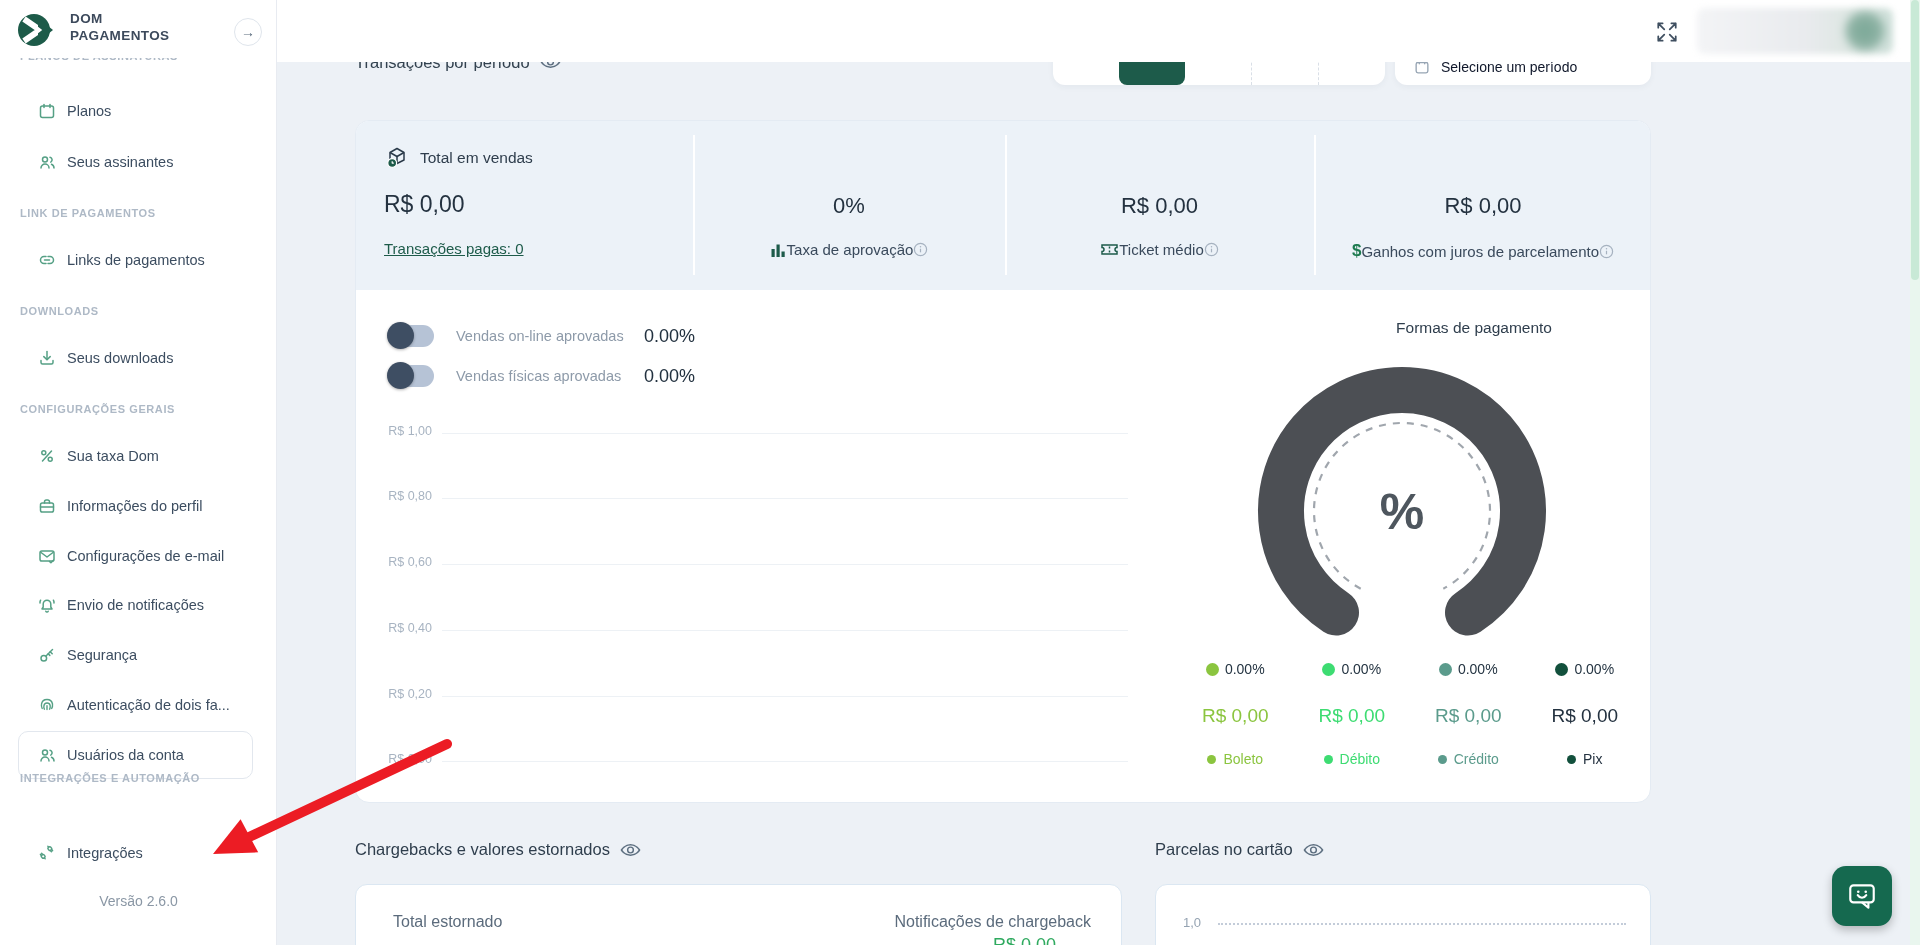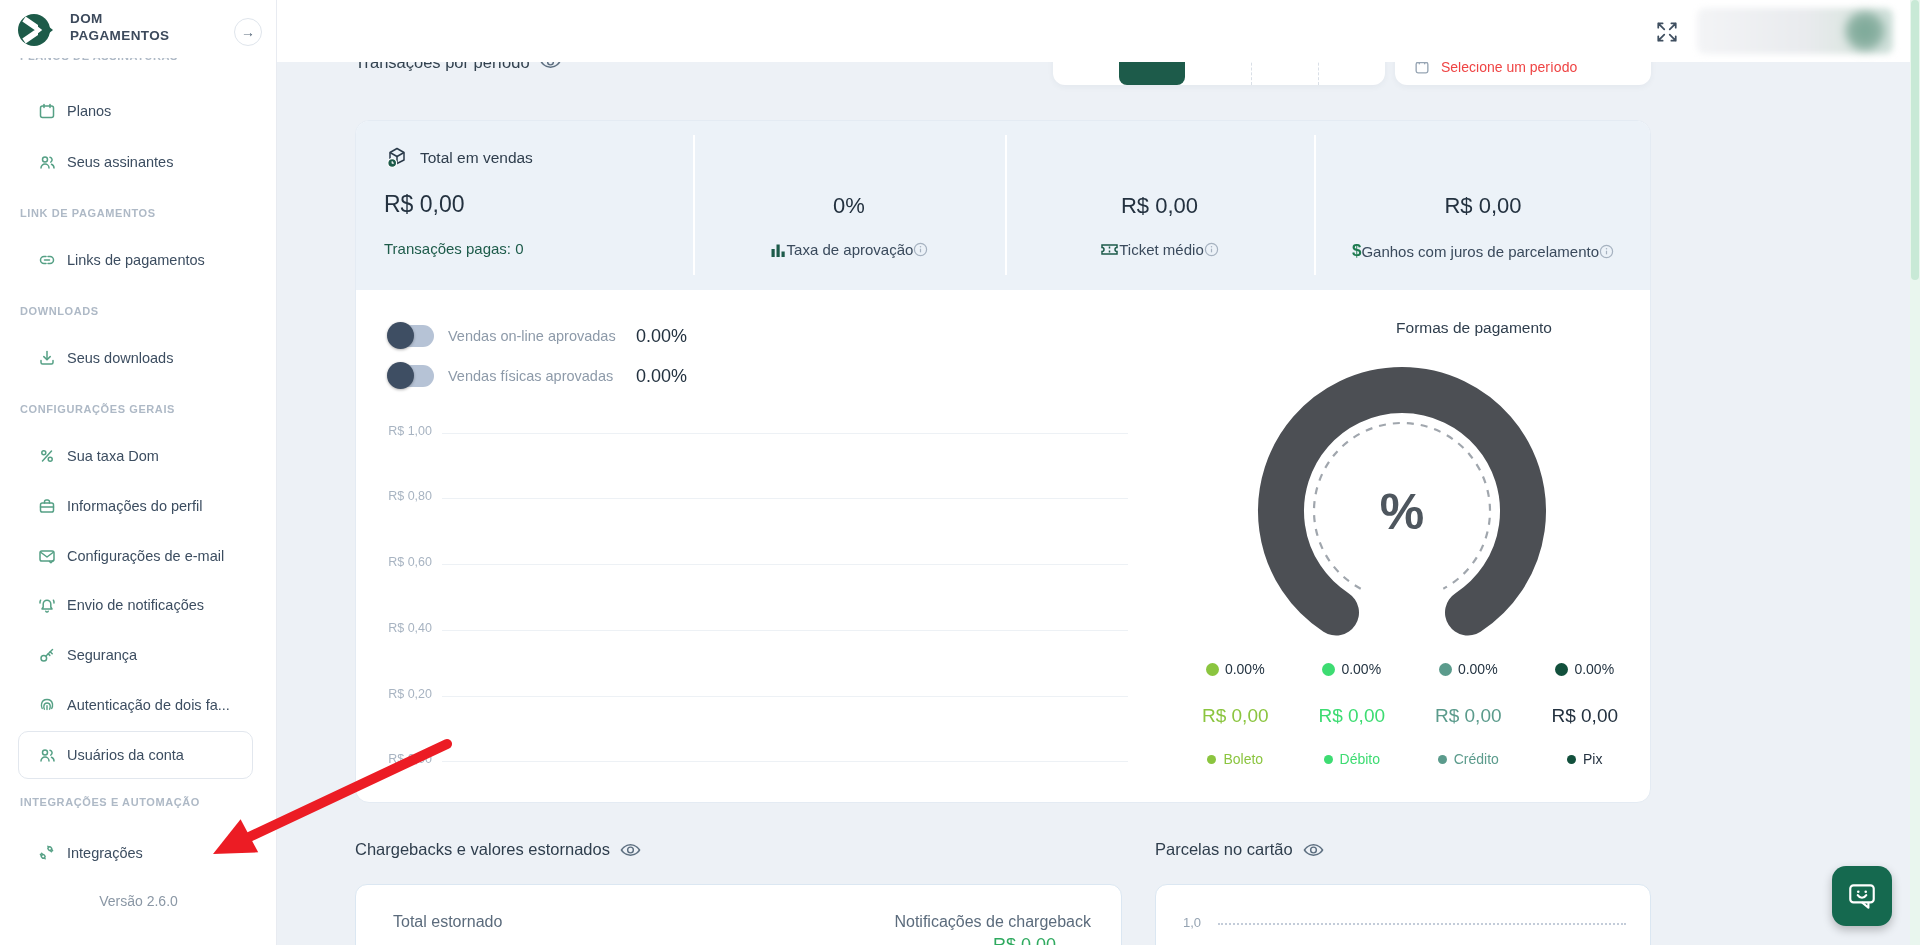--- a/index.html
+++ b/index.html
@@ -38,37 +38,37 @@
   .red-box { position:absolute; left:20px; top:831px; width:163px; height:48px; border:4px solid #ec1c24; border-radius:3px; z-index:6; }
   
   .page-title-row { position:absolute; left:355px; top:50px; height:24px; display:flex; align-items:center; gap:10px; z-index:5; }
   .page-title { font-size:16.5px; font-weight:500; color:#33424f; }
   .filters { position:absolute; left:1053px; top:24px; width:332px; height:61px; background:#fff; border-radius:12px; display:flex; z-index:5; box-shadow:0 2px 6px rgba(30,50,70,.05); }
   .filter-btn { flex:1; display:flex; align-items:center; justify-content:center; font-size:13.5px; color:#41505f; cursor:pointer; }
   .filter-btn.sep { border-left:1px dashed #d9dfe7; }
   .filter-btn.selected { background:#1d5b4a; color:#fff; border-radius:8px; margin:0; }
   .datepicker { position:absolute; left:1395px; top:24px; width:256px; height:61px; background:#fff; border-radius:12px; z-index:5; box-shadow:0 2px 6px rgba(30,50,70,.05); }
   .datepicker .dp-inner { position:absolute; left:18px; bottom:9px; display:flex; align-items:center; gap:10px; }
-  .dp-text { font-size:14px; color:#ef4444; }
+  .dp-text { font-size:14px; color:#0f172a; }
   
   .main-card { position:absolute; left:355px; top:120px; width:1296px; height:683px; background:#fff; border:1px solid #e4ebf3; border-radius:14px; z-index:6; }
   .stats { position:absolute; left:0; top:0; width:100%; height:169px; background:#ecf2f8; border-radius:13px 13px 0 0; }
   .stat-div { position:absolute; top:14px; height:140px; width:2px; background:#fff; }
   .stat-head { position:absolute; left:28px; top:24px; display:flex; align-items:center; gap:10px; }
   .stat-head-label { font-size:15.5px; color:#2e3d4c; }
   .stat-value-1 { position:absolute; left:28px; top:70px; font-size:23px; color:#243240; }
-  .stat-sub { position:absolute; left:28px; top:119px; font-size:15px; color:#1d5b4a; }
+  .stat-sub { position:absolute; left:28px; top:119px; font-size:15px; color:#1d5b4a;text-decoration:underline; }
   .stat-col-value { position:absolute; top:72px; width:100%; text-align:center; font-size:22px; color:#243240; }
   .stat-col-label { position:absolute; top:120px; width:100%; display:flex; justify-content:center; align-items:center; gap:0; font-size:15px; color:#3a4a5c; }
   .stat-col { position:absolute; top:0; height:169px; }
   
   .toggle-row { position:absolute; left:34px; height:30px; display:flex; align-items:center; }
   .switch { position:relative; width:44px; height:22px; border-radius:12px; background:#b6c3d6; cursor:pointer; }
   .knob { position:absolute; left:-3px; top:-3px; width:27px; height:27px; border-radius:50%; background:#3e4e63; box-shadow:0 1px 3px rgba(0,0,0,.3); }
-  .toggle-label { margin-left:14px; width:188px; font-size:14.5px; color:#8d9aa9; }
+  .toggle-label { margin-left:22px; width:188px; font-size:14.5px; color:#8d9aa9; }
   .toggle-value { font-size:18px; color:#22313f; }
   
   .grid-row { position:absolute; left:0; width:800px; height:18px; }
   .ytick { position:absolute; left:16px; top:0; width:60px; text-align:right; font-size:12.5px; color:#a8b4c2; }
   .gridline { position:absolute; left:86px; right:28px; top:9px; height:1px; background:#edf1f5; width:686px; }
   
   .donut-title { position:absolute; left:896px; top:198px; width:300px; text-align:right; font-size:15.5px; font-weight:500; color:#2f3e4d; }
   .donut-svg { position:absolute; left:896px; top:240px; width:300px; height:300px; }
   .legend { position:absolute; left:821px; top:540px; width:466px; display:grid; grid-template-columns:repeat(4,1fr); }
   .leg-col { display:flex; flex-direction:column; align-items:center; }
@@ -447,21 +447,21 @@
     <div class="nav-item" style="top:735px;">
       <svg class="nav-icon" viewBox="0 0 20 20" fill="none" stroke="#55a085" stroke-width="1.5" stroke-linecap="round">
         <circle cx="8" cy="7.5" r="2.5"></circle>
           <path d="M4 16c0-2.2 1.8-4 4-4s4 1.8 4 4"></path>
           <path d="M13 5.3a2.6 2.6 0 0 1 .8 4.8"></path>
           <path d="M14.5 12.3c1.5.6 2.5 2 2.5 3.7"></path>
       </svg>
       <span class="nav-label">Usuários da conta</span>
     </div>
 
-    <div class="nav-section" style="top:772px;margin-top:24px;">INTEGRAÇÕES E AUTOMAÇÃO</div>
+    <div class="nav-section" style="top:772px;">INTEGRAÇÕES E AUTOMAÇÃO</div>
 
     <div class="nav-item" style="top:833px;">
       <svg class="nav-icon" viewBox="0 0 20 20" fill="none" stroke="#55a085" stroke-width="1.4" stroke-linecap="round">
         <g transform="translate(5,12) rotate(-40)">
             <rect x="-1.6" y="0" width="3.2" height="3.6" rx="1"></rect>
             <line x1="-0.8" y1="0" x2="-0.8" y2="-1.6"></line>
             <line x1="0.8" y1="0" x2="0.8" y2="-1.6"></line>
             <line x1="0" y1="3.6" x2="0" y2="5"></line>
           </g>
         <g transform="translate(14,7) rotate(140)">

